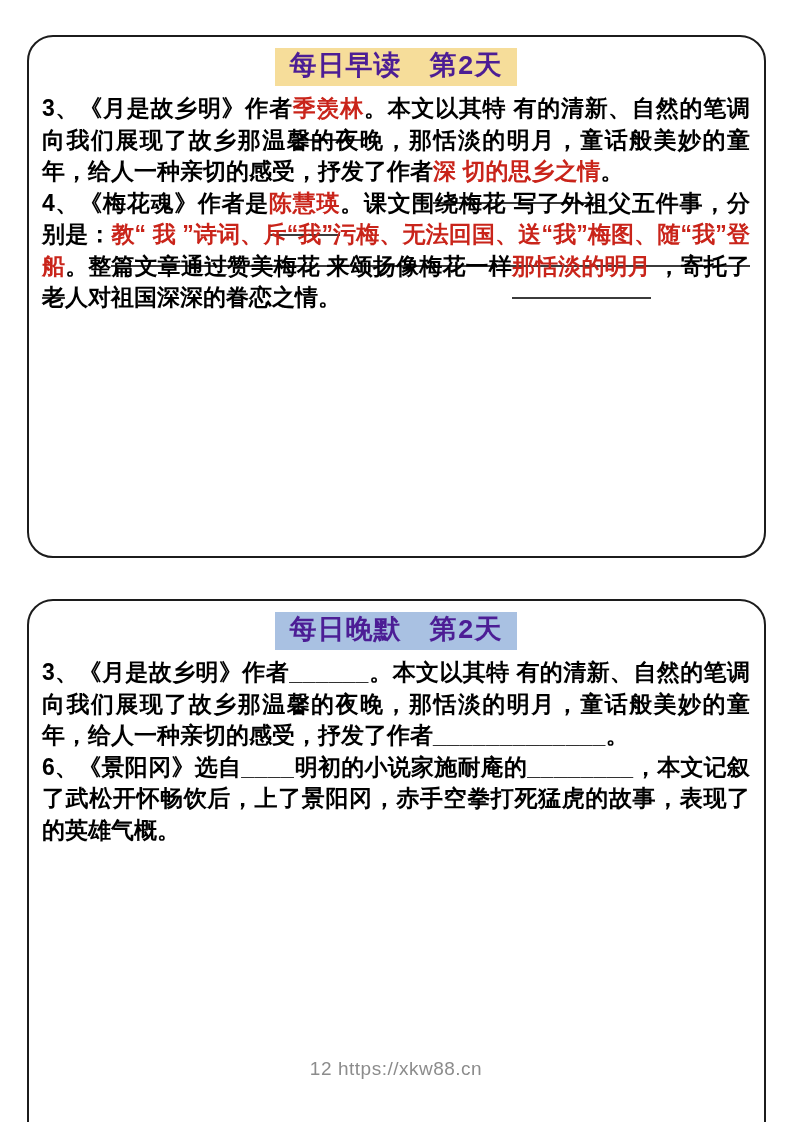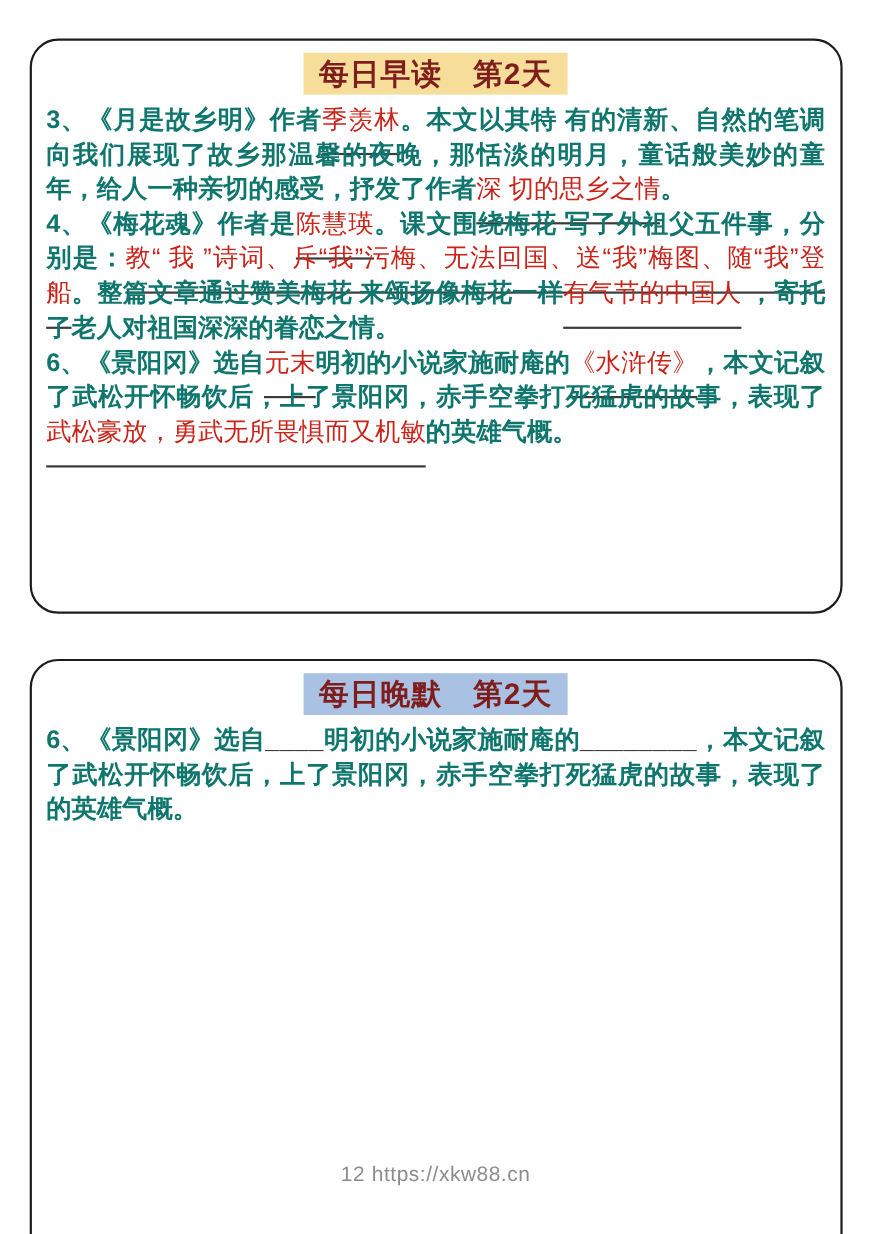--- a/index.html
+++ b/index.html
@@ -28,42 +28,43 @@
   #card-morning { top: 35px;  height: 523px; }
   #card-evening { top: 599px; height: 603px; }
 
   .card-title {
     margin: 1px auto 7px auto;
     width: -moz-fit-content;
     width: fit-content;
     font-size: 27px;
     line-height: 36px;
     font-weight: bold;
-    color: #7f1d1d;
+    color: #4c1d95;
     padding: 1px 14px;
     letter-spacing: 1px;
     white-space: pre;
+    font-family: Liberation Mono, monospace;
   }
   #card-morning .card-title { background: var(--morning-highlight, #f6dd9a); }
   #card-evening .card-title { background: var(--evening-highlight, #a9c1e2); }
 
   .content {
     font-size: 23px;
     line-height: 31.5px;
     font-weight: bold;
     color: #121212;
     text-align: justify;
     text-justify: inter-ideograph;
   }
   .content p.qline { margin: 0; }
 
-  span.plain { color: #0f766e; }
+  span.plain { color: #000000; }
   span.answer {
     color: var(--answer-red, #c9241a);
-    font-weight: normal;
+    font-weight: bold;
     border-bottom: 2px solid var(--underline-color, #3b3b3b);
     padding-bottom: 18px;
   }
   span.blank {
     color: #1c1c1c;
     letter-spacing: 0.5px;
     font-weight: bold;
     white-space: nowrap;
   }
 
@@ -86,25 +87,25 @@
 <main>
 
   <footer class="page-footer">
     <span>12</span><span>https://xkw88.cn</span>
   </footer>
 
   <section class="card" id="card-morning">
     <h2 class="card-title">每日早读　第2天</h2>
     <div class="content">
         <p class="qline"><span class="plain">3、《月是故乡明》作者</span><span class="answer">季羡林</span><span class="plain">。本文以其特 有的清新、自然的笔调向我们展现了故乡那温馨的夜晚，那恬淡的明月，童话般美妙的童年，给人一种亲切的感受，抒发了作者</span><span class="answer">深 切的思乡之情</span><span class="plain">。</span></p>
-        <p class="qline"><span class="plain">4、《梅花魂》作者是</span><span class="answer">陈慧瑛</span><span class="plain">。课文围绕梅花 写了外祖父五件事，分别是：</span><span class="answer">教“ 我 ”诗词、斥“我”污梅、无法回国、送“我”梅图、随“我”登船</span><span class="plain">。整篇文章通过赞美梅花 来颂扬像梅花一样</span><span class="answer">有气节的中国人</span><span class="plain"> ，寄托了老人对祖国深深的眷恋之情。</span></p>
-        <p class="qline"><span class="plain">6、《景阳冈》选自</span><span class="answer">元末</span><span class="plain">明初的小说家施耐庵的</span><span class="answer">《水浒传》</span><span class="plain">，本文记叙了武松开怀畅饮后，上了景阳冈，赤手空拳打死猛虎的故事，表现了</span><span class="answer">武松豪放，勇武无所畏惧而又机敏</span><span class="plain">的英雄气概。</span></p>
+        <p class="qline"><span class="plain">4、《梅花魂》作者是</span><span class="answer">陈慧瑛</span><span class="plain">。课文围绕梅花 写了外祖父五件事，分别是：</span><span class="answer">教“ 我 ”诗词、斥“我”污梅、无法回国、送“我”梅图、随“我”登船</span><span class="plain">。整篇文章通过赞美梅花 来颂扬像梅花一样</span><span class="answer">那恬淡的明月</span><span class="plain"> ，寄托了老人对祖国深深的眷恋之情。</span></p>
       </div>
   </section>
 
   <section class="card" id="card-evening">
     <h2 class="card-title">每日晚默　第2天</h2>
     <div class="content">
+        <p class="qline"><span class="plain">3、《月是故乡明》作者</span><span class="blank">______</span><span class="plain">。本文以其特 有的清新、自然的笔调向我们展现了故乡那温馨的夜晚，那恬淡的明月，童话般美妙的童年，给人一种亲切的感受，抒发了作者</span><span class="blank">_____________</span><span class="plain">。</span></p>
         <p class="qline"><span class="plain">6、《景阳冈》选自</span><span class="blank">____</span><span class="plain">明初的小说家施耐庵的</span><span class="blank">________</span><span class="plain">，本文记叙了武松开怀畅饮后，上了景阳冈，赤手空拳打死猛虎的故事，表现了</span><span class="plain">的英雄气概。</span></p>
       </div>
   </section>
 
 </main>
 
 </body></html>

